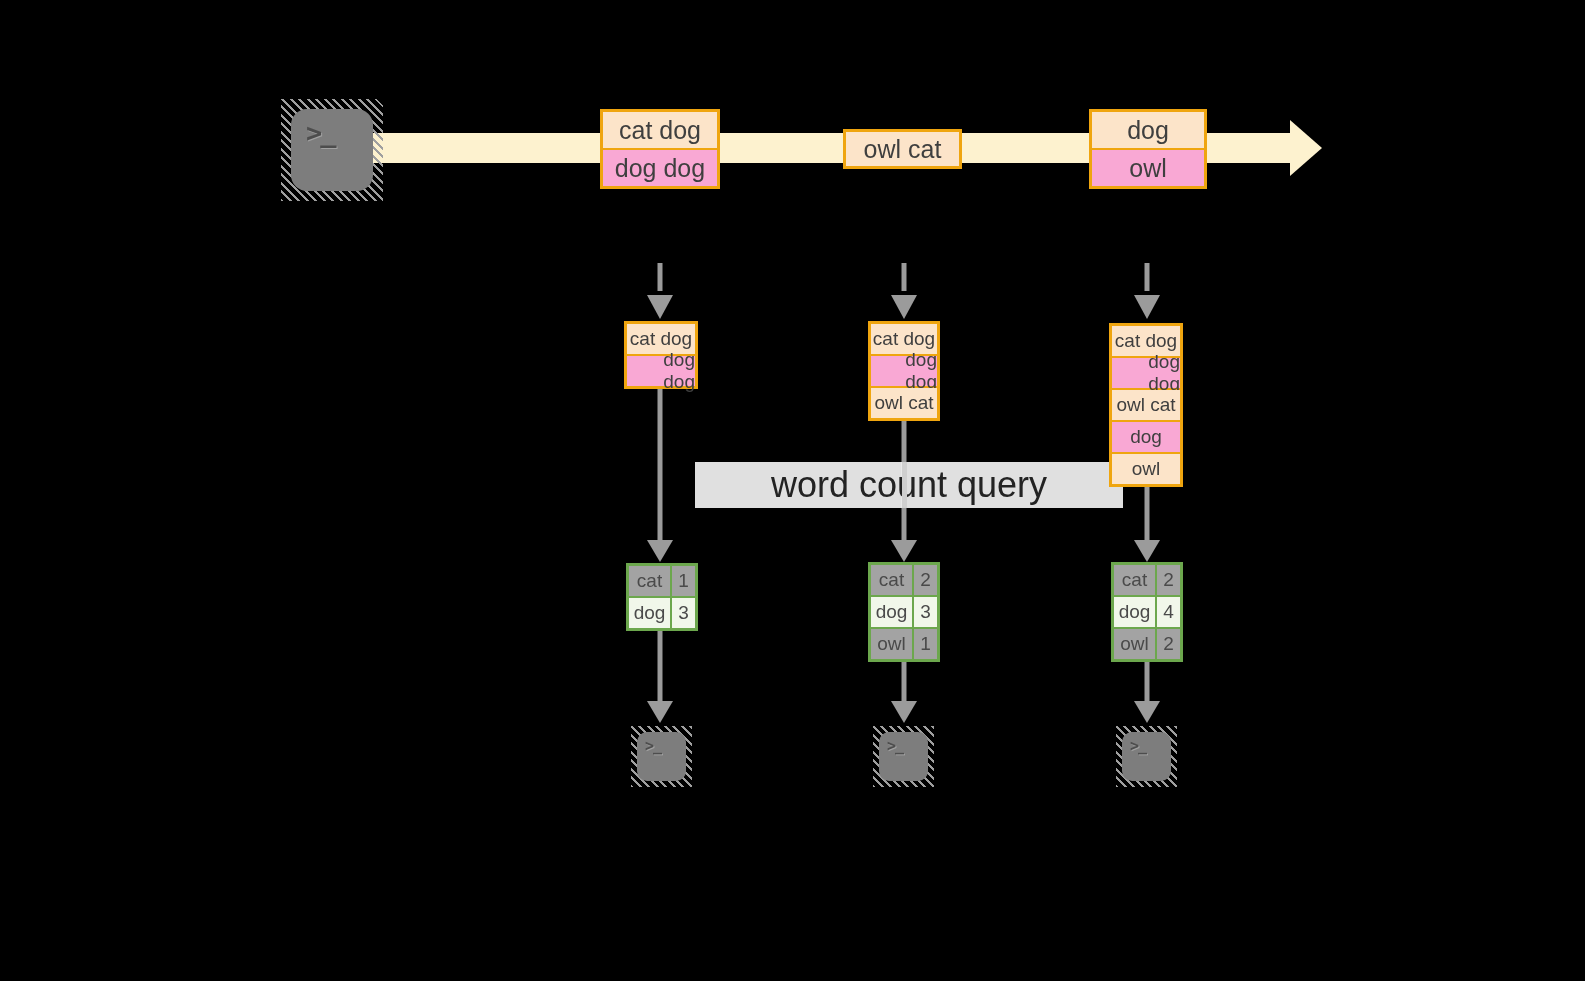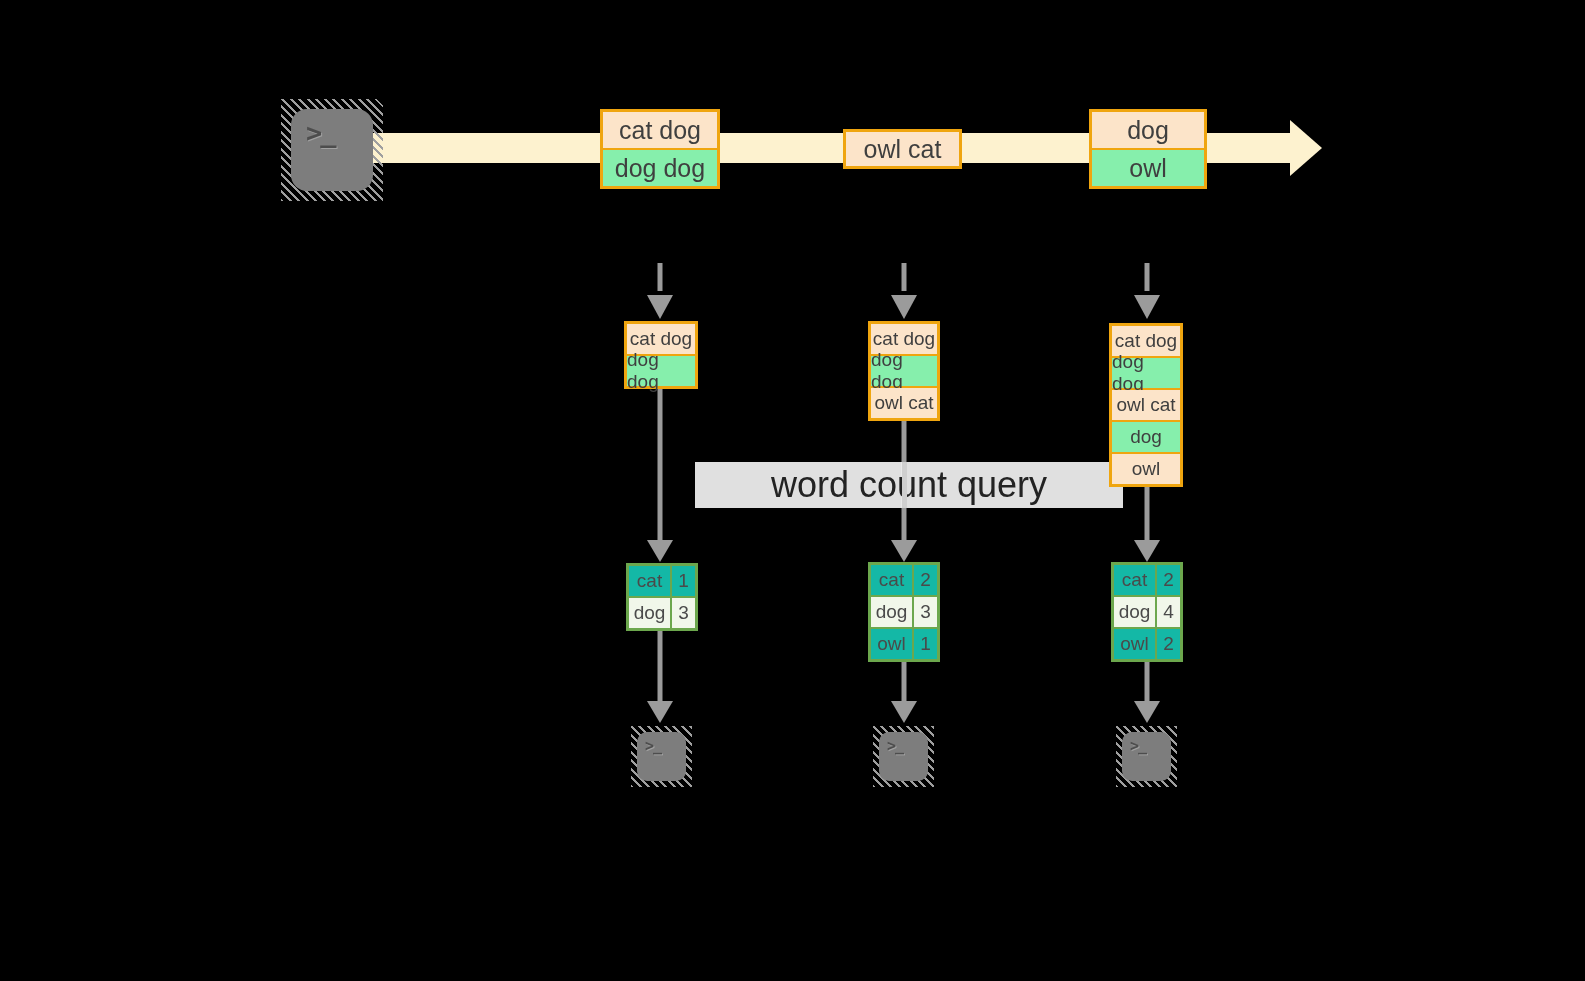--- a/index.html
+++ b/index.html
@@ -26,28 +26,28 @@
   .obox{position:absolute;z-index:4;display:flex;flex-direction:column;gap:2px;
         background:#efa50f;border:3px solid #efa50f;}
   .obox .cell{display:flex;align-items:center;justify-content:center;color:#3f3f3f;}
   .msg .cell{width:114px;height:36px;font-size:25px;}
   .msg2 .cell{width:113px;height:34px;font-size:25px;}
   .msg3 .cell{width:112px;height:36px;font-size:25px;}
   .stack1 .cell{width:68px;height:30px;font-size:19px;}
   .stack2 .cell{width:66px;height:30px;font-size:19px;}
   .stack3 .cell{width:68px;height:30px;font-size:19px;}
   .peach{background:#fce4c9;}
-  .cream{background:#86efac;}
+  .cream{background:#f9a8d4;text-align:right;}
 
   
   .gtable{position:absolute;z-index:4;display:grid;gap:2px;
           background:#6ca74d;border:3px solid #6ca74d;grid-template-columns:41px 23px;}
   .gtable .gcell{display:flex;align-items:center;justify-content:center;
                  height:30px;color:#4a4a4a;font-size:19px;}
-  .gfa{background:#14b8a6;}
+  .gfa{background:#a3a3a3;}
   .gfb{background:#f1f7ea;}
 
   
   .varrow{position:absolute;z-index:1;}
 
   
   .banner{position:absolute;z-index:2;left:695px;top:462px;width:428px;height:46px;
           background:rgba(255,255,255,0.88);display:flex;align-items:center;justify-content:center;
           color:#232323;font-size:36px;font-weight:300;}
   .banner-line{position:absolute;z-index:3;left:902px;top:462px;width:5px;height:46px;

